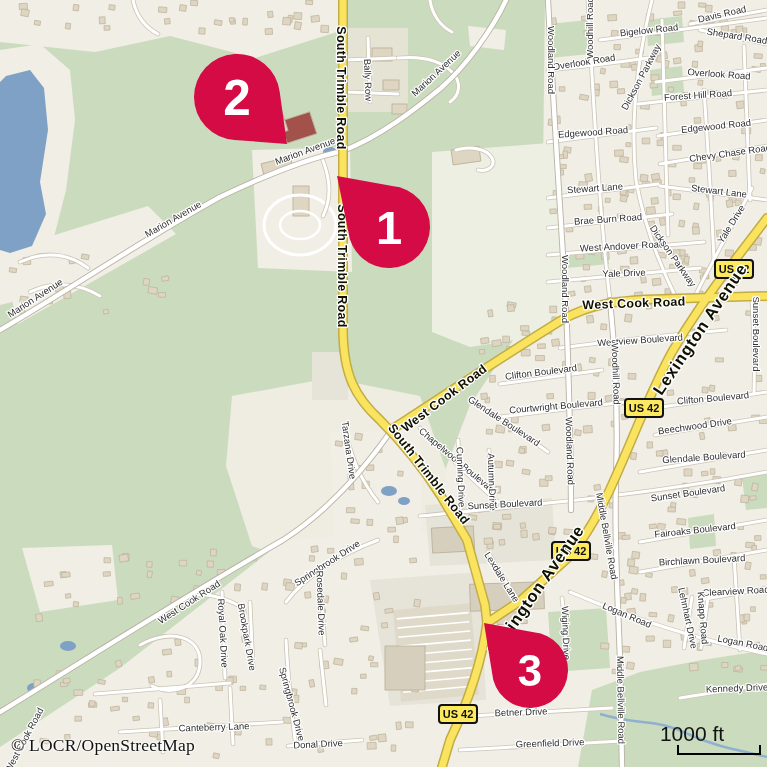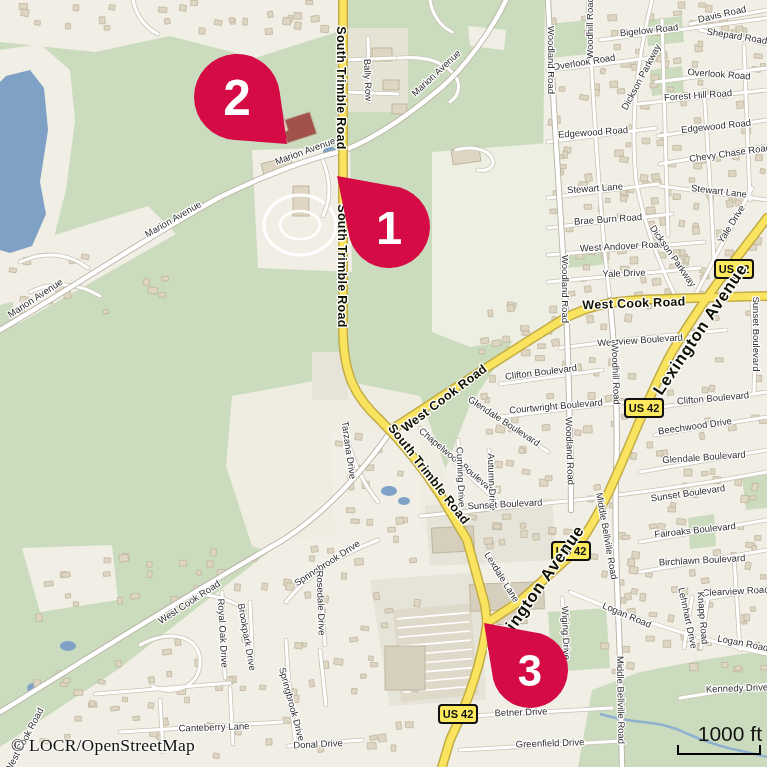--- a/index.html
+++ b/index.html
@@ -3,21 +3,21 @@
 <meta charset="utf-8">
 <style>
   html,body{margin:0;padding:0;background:#e9e6dc;}
   #stage{position:relative;width:767px;height:767px;overflow:hidden;
          font-family:"Liberation Sans",sans-serif;}
   #map{position:absolute;left:0;top:0;}
   #map text{font-family:"Liberation Sans",sans-serif;}
   .overlay{position:absolute;color:#111;}
   #attribution{left:11px;top:735px;font-size:17.5px;letter-spacing:.2px;
                text-shadow:0 0 3px #fff,0 0 3px #fff,0 0 2px #fff;font-family:Liberation Serif, serif;}
-  #scale-label{left:622px;top:722px;width:140px;text-align:right;font-size:21px;}
+  #scale-label{left:622px;top:722px;width:140px;text-align:center;font-size:21px;}
   #scale-bar{left:677px;top:745px;width:80px;height:8px;
              border-left:2px solid #000;border-right:2px solid #000;
              border-bottom:2px solid #000;}
 </style>
 </head>
 <body>
 
 <div id="stage">
   <svg id="map" width="767" height="767" viewBox="0 0 767 767">
       <rect x="0" y="0" width="767" height="767" fill="#CBDCBE"></rect>

